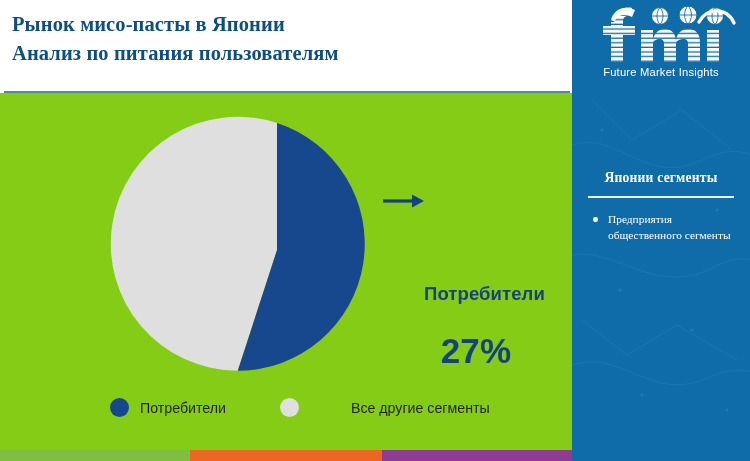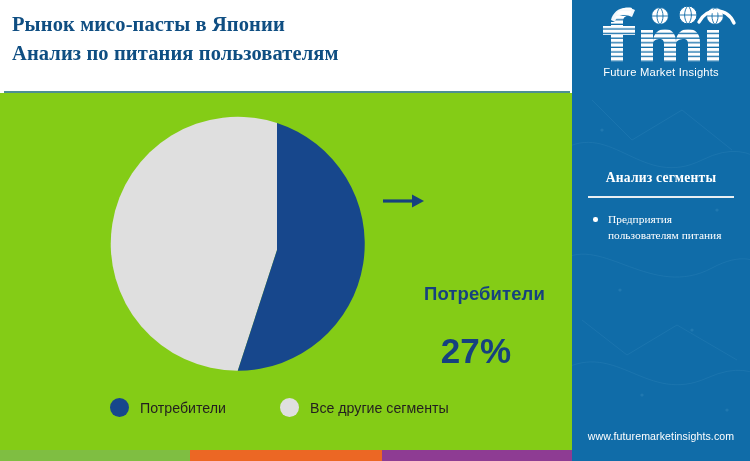--- a/index.html
+++ b/index.html
@@ -163,21 +163,21 @@
     position: absolute;
     left: 110px; top: 398px;
     width: 380px;
     display: flex;
     align-items: center;
   }
   .legend-entry {
     display: flex;
     align-items: center;
   }
-  .legend-entry + .legend-entry { margin-left: 54px; }
+  .legend-entry + .legend-entry { margin-left: 54px; gap: 41px; }
   .legend-dot {
     width: 19px; height: 19px;
     border-radius: 50%;
     margin-right: 11px;
     flex: none;
   }
   .legend-text {
     color: #231f20;
     font-family: "Liberation Sans", sans-serif;
     font-size: 14.2px;
@@ -291,25 +291,24 @@
           <circle cx="130" cy="14" r="8.5" fill="#ffffff"></circle>
           <circle cx="130" cy="14" r="8.5" fill="none" stroke="#106ca8" stroke-width="1"></circle>
           <path d="M 121.5 14 L 138.5 14 M 130 5.5 C 134 9, 134 19, 130 22.5 M 130 5.5 C 126 9, 126 19, 130 22.5" stroke="#106ca8" stroke-width="0.9" fill="none"></path>
 
           <path d="M 114 20 C 122 5, 142 5, 149 21" stroke="#ffffff" stroke-width="3.4" fill="none" stroke-linecap="round"></path>
         </g>
       </svg>
       <div id="logo-tagline">Future Market Insights</div>
     </div>
 
-    <div id="segments-title">Анализ сегменты</div>
+    <div id="segments-title">Японии сегменты</div>
     <div id="segments-rule"></div>
     <ul id="segments-list">
       <li class="segment-item">
         <span class="segment-bullet"></span>
-        <span>Предприятия пользователям питания</span>
+        <span>Предприятия общественного сегменты</span>
       </li>
     </ul>
 
-    <div id="site-url">www.futuremarketinsights.com</div>
   </div>
 
 </div>
 
 </body></html>

